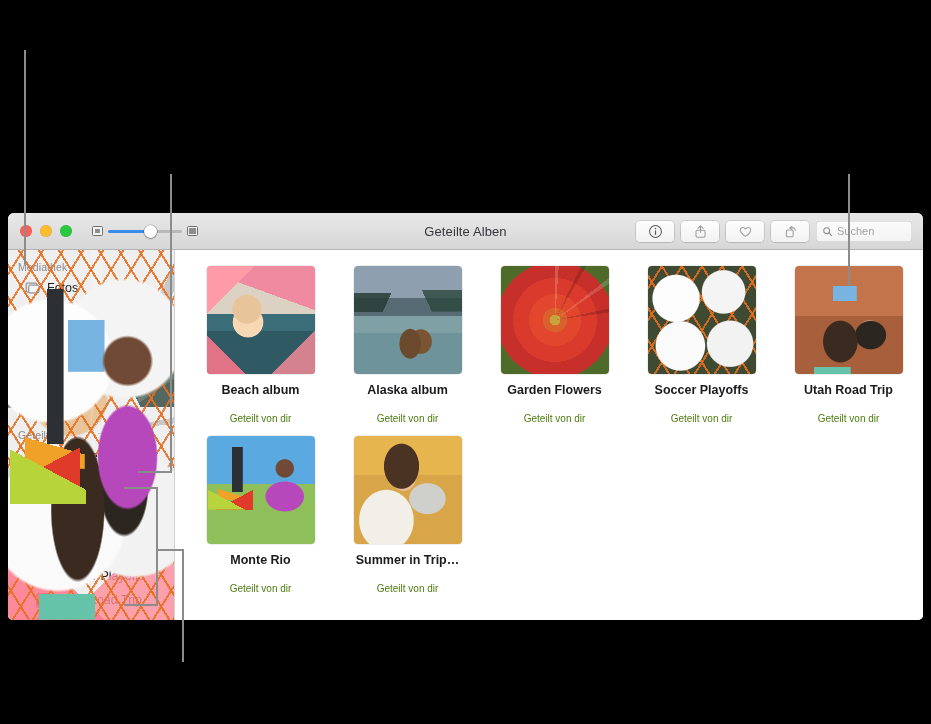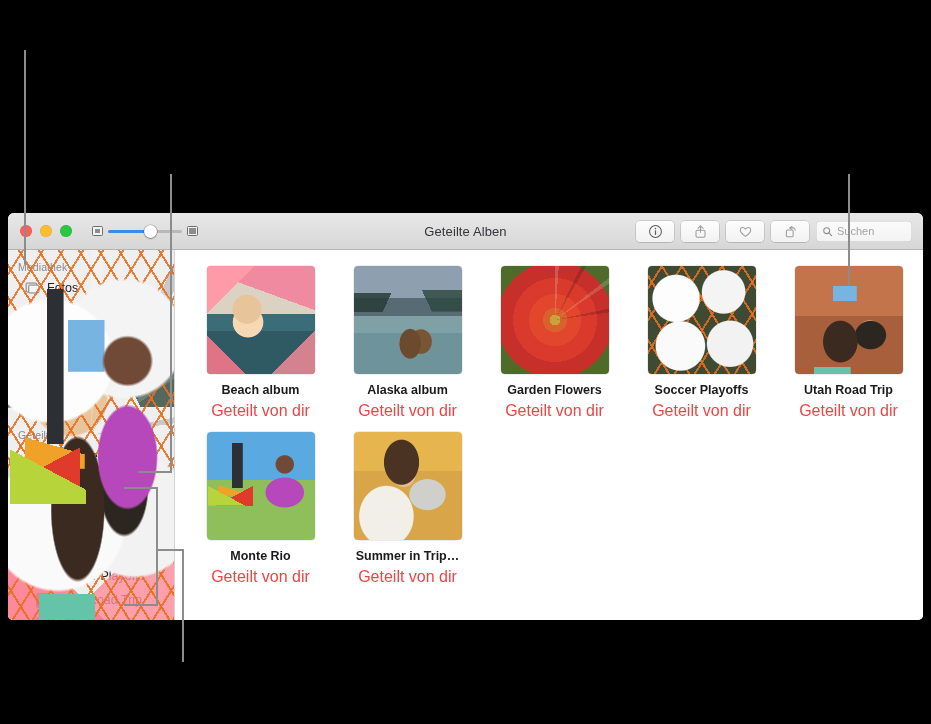--- a/index.html
+++ b/index.html
@@ -101,21 +101,21 @@
   
   .content { flex: 1; background:#fff; padding: 16px 0 0 12px; overflow: hidden; }
   .grid { display: flex; flex-wrap: wrap; }
   .card { width: 147px; margin-bottom: 12px; display:flex; flex-direction:column; align-items:center; }
   .card .ph {
     width: 108px; height: 108px; border-radius: 4px; overflow: hidden;
     box-shadow: 0 0 0 .5px rgba(0,0,0,.14);
   }
   .card .nm { margin-top: 9px; font-size: 12.5px; font-weight: bold; color: #1b1b1e;
               max-width: 142px; white-space: nowrap; overflow: hidden; }
-  .card .sub { margin-top: 5px; font-size: 16px; color: #ef4444; }
+  .card .sub { margin-top: 16px; font-size: 10px; color: #4d7c0f; }
 
   
   .ph > .art { width:100%; height:100%; position:relative; }
 
   .art-beach { background:
       radial-gradient(circle at 38% 52%, #f6d8b4 0 17%, rgba(246,216,180,0) 18%),
       linear-gradient(135deg,#ff9aa8 0 22%, rgba(0,0,0,0) 22%),
       linear-gradient(200deg,#f08aa0 0 30%, rgba(0,0,0,0) 30%),
       linear-gradient(to bottom,#dcd2c4 0 44%, #3a6d78 44% 60%, #2f5a63 60% 100%); }
   .art-beach::after{content:"";position:absolute;inset:0;

